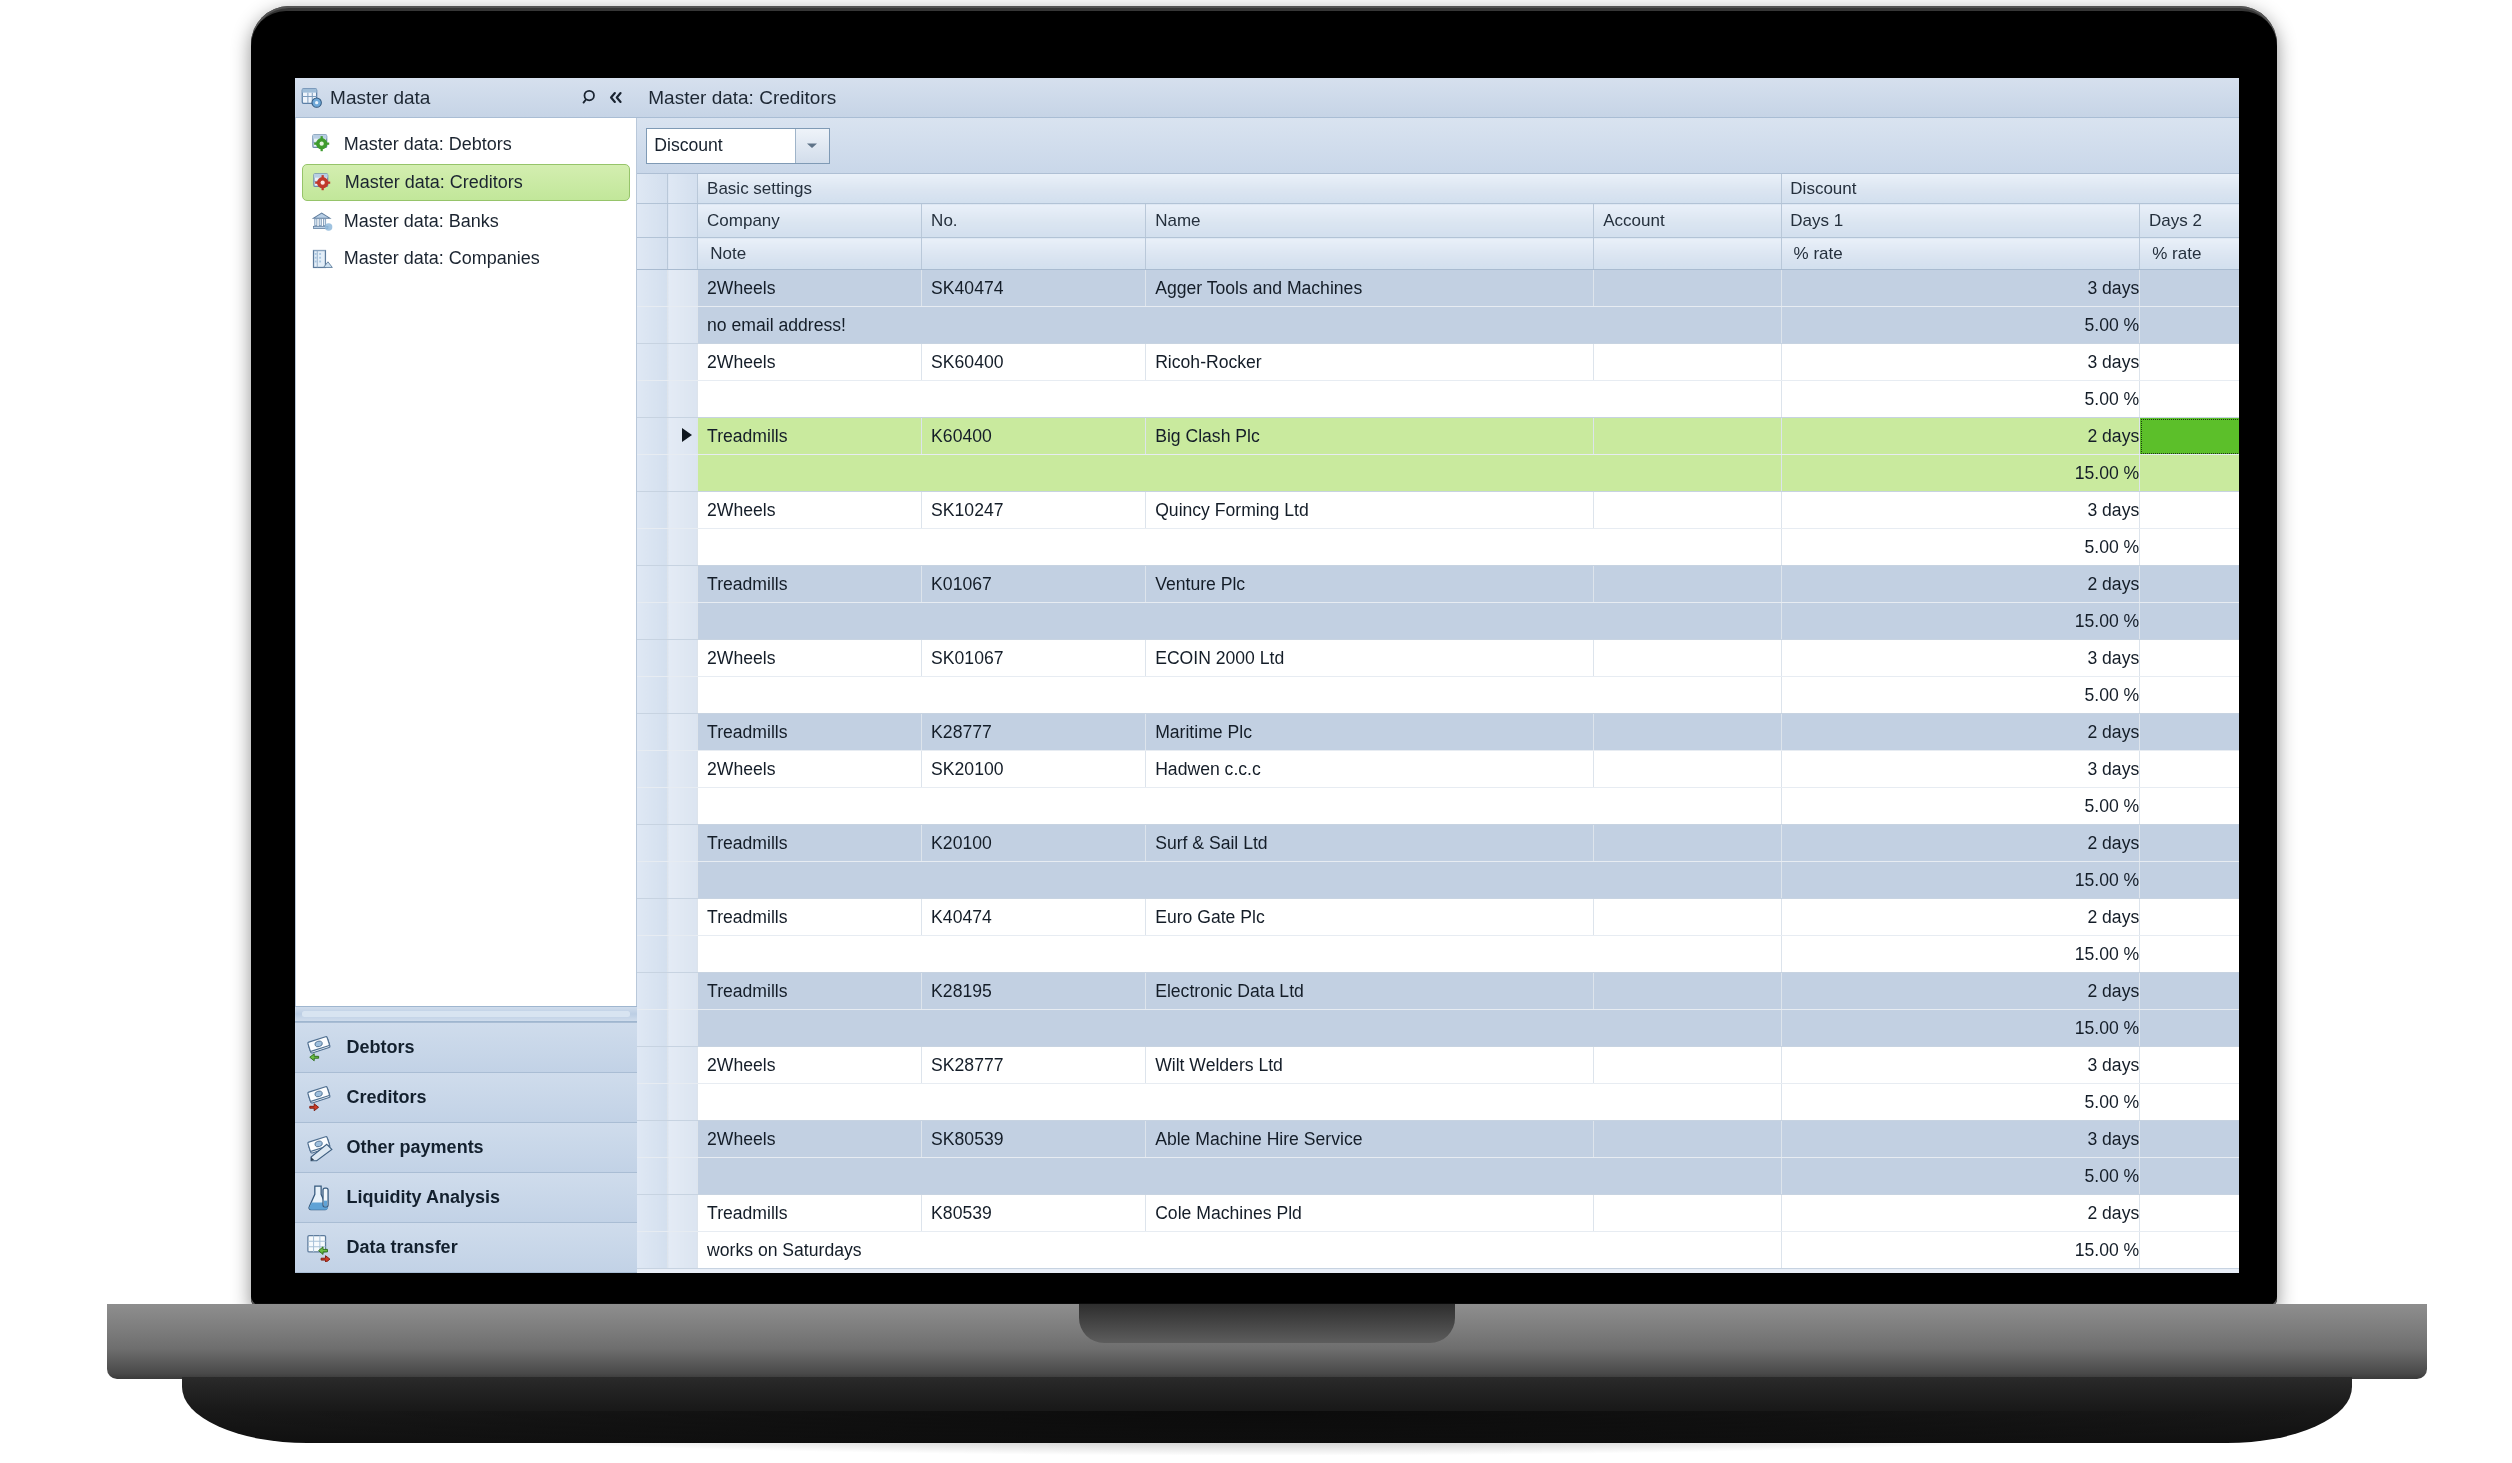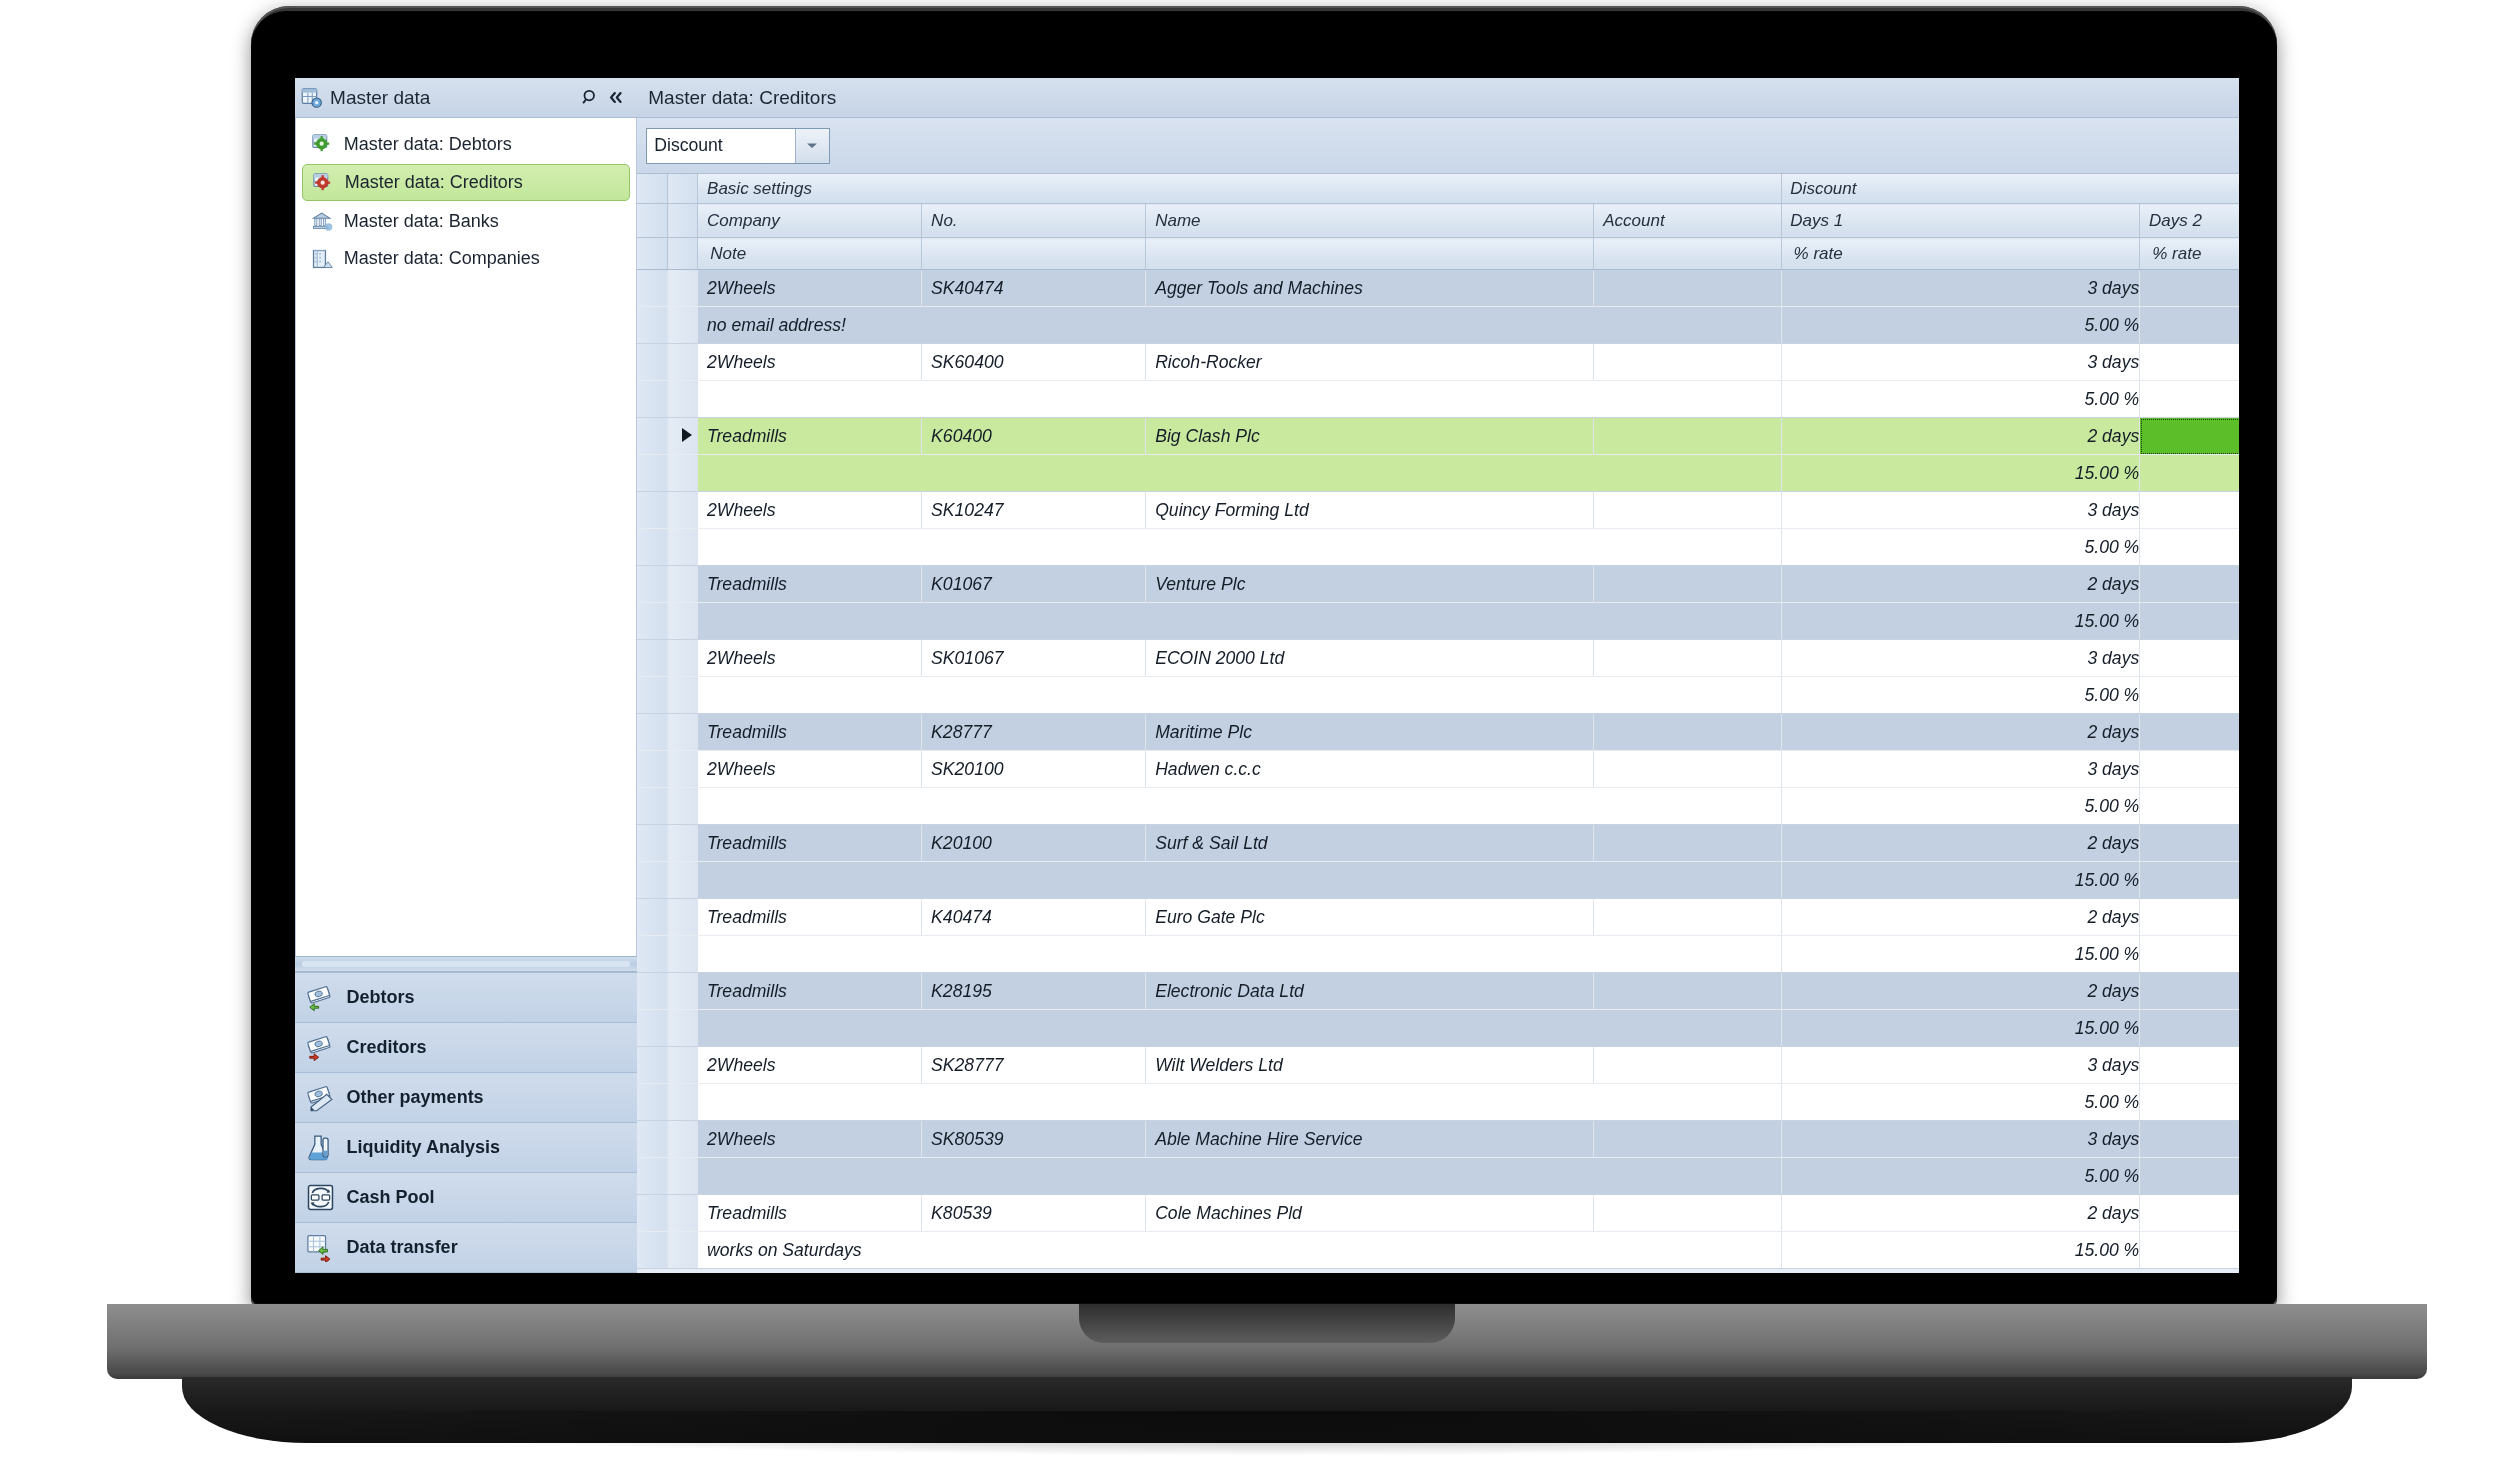--- a/index.html
+++ b/index.html
@@ -122,21 +122,21 @@
   }
   .combo-value{flex:1;font-size:17.6px;color:#16202c;padding-left:7.5px;white-space:nowrap;}
   .combo-arrow{
     width:33px;height:100%;flex:0 0 33px;
     background:linear-gradient(180deg,#eef3f9 0%,#d2ddeb 100%);
     border-left:0.6px solid #9fb4c9;display:flex;align-items:center;justify-content:center;
   }
 
   
   .grid-wrap{flex:1 1 auto;position:relative;overflow:hidden;background:#e8eef7;}
-  .grid{width:100%;border-collapse:collapse;table-layout:fixed;font-style:italic;}
+  .grid{width:100%;border-collapse:collapse;table-layout:fixed;}
   .grid col.c-gutter{width:26px;}
   .grid col.c-ind{width:25px;}
   .grid col.c-company{width:188px;}
   .grid col.c-no{width:188px;}
   .grid col.c-name{width:376px;}
   .grid col.c-account{width:157px;}
   .grid col.c-days1{width:301px;}
   .grid col.c-days2{width:301px;}
 
   .grid th,.grid td{padding:0;margin:0;}
@@ -343,34 +343,20 @@
                 <svg width="29" height="29" viewBox="0 0 46 46">
                   <path d="M14 5h10v13l9 20a3 3 0 0 1-2.7 4.3H7.7A3 3 0 0 1 5 38l9-20z" fill="#e8f2fa" stroke="#36597d" stroke-width="2"></path>
                   <path d="M9 31h22l3.5 7a3 3 0 0 1-2.7 4.3H8.2A3 3 0 0 1 5.5 38z" fill="#5fa3d6"></path>
                   <rect x="27" y="8" width="8" height="30" rx="3" fill="#f2f8fc" stroke="#36597d" stroke-width="2"></rect>
                   <rect x="28.5" y="28" width="5" height="9" fill="#5fa3d6"></rect>
                 </svg>
               </span>
               <span class="nav-label">Liquidity Analysis</span>
             </div>
 
-            <div class="nav-item">
-              <span class="nav-ico">
-                <svg width="29" height="29" viewBox="0 0 46 46">
-                  <rect x="4" y="4" width="38" height="38" rx="3" fill="#f4f8fc" stroke="#2c4660" stroke-width="2.4"></rect>
-                  <path d="M10 16a14 10 0 0 1 26-2" fill="none" stroke="#2c4660" stroke-width="2.6"></path>
-                  <path d="M36 10l2.5 5-6 .6z" fill="#2c4660"></path>
-                  <path d="M36 30a14 10 0 0 1-26 2" fill="none" stroke="#2c4660" stroke-width="2.6"></path>
-                  <path d="M10 36l-2.5-5 6-.6z" fill="#2c4660"></path>
-                  <rect x="8.5" y="19" width="12" height="8" rx="1.5" fill="#fff" stroke="#2c4660" stroke-width="2"></rect>
-                  <rect x="25.5" y="19" width="12" height="8" rx="1.5" fill="#fff" stroke="#2c4660" stroke-width="2"></rect>
-                </svg>
-              </span>
-              <span class="nav-label">Cash Pool</span>
-            </div>
 
             <div class="nav-item">
               <span class="nav-ico">
                 <svg width="29" height="29" viewBox="0 0 46 46">
                   <rect x="3" y="4" width="28" height="26" rx="2" fill="#f6fafd" stroke="#5d7b9c" stroke-width="2"></rect>
                   <path d="M3 13h28M3 22h28M12 4v26M22 4v26" stroke="#a8c1d8" stroke-width="1.6"></path>
                   <path d="M34 26 27 26 27 22 20 28 27 34 27 30 34 30z" fill="#6abf45" stroke="#2d6b1c" stroke-width="1.5"></path>
                   <path d="M24 40 31 40 31 36 38 41.5 31 47 31 43 24 43z" fill="#cf3a25" stroke="#7d1d0f" stroke-width="1.5"></path>
                 </svg>
               </span>

